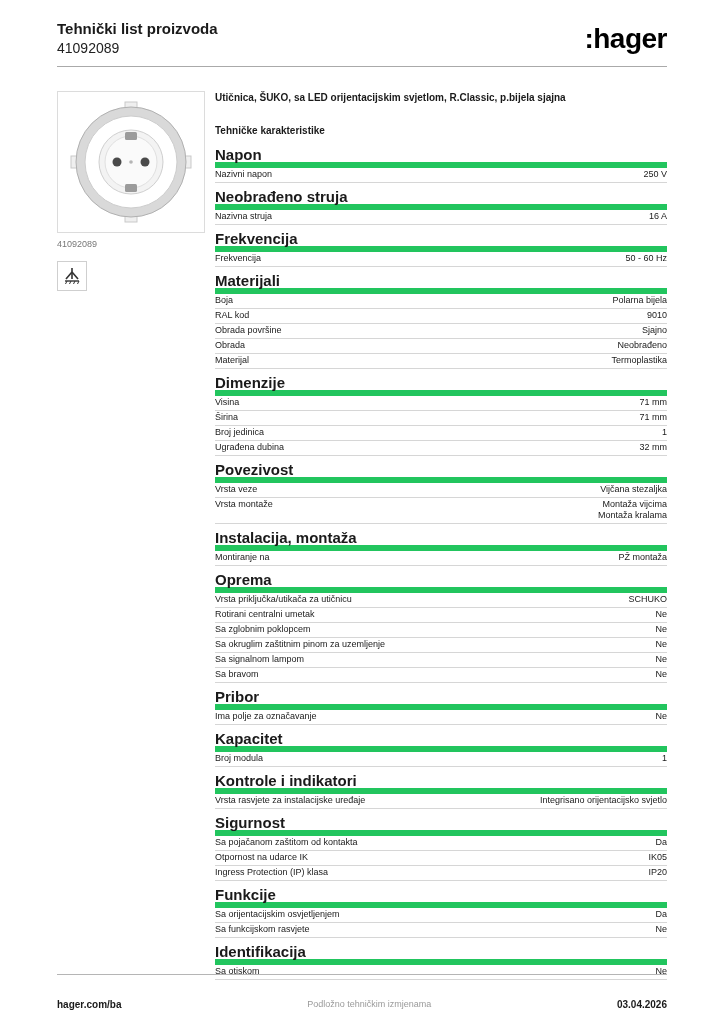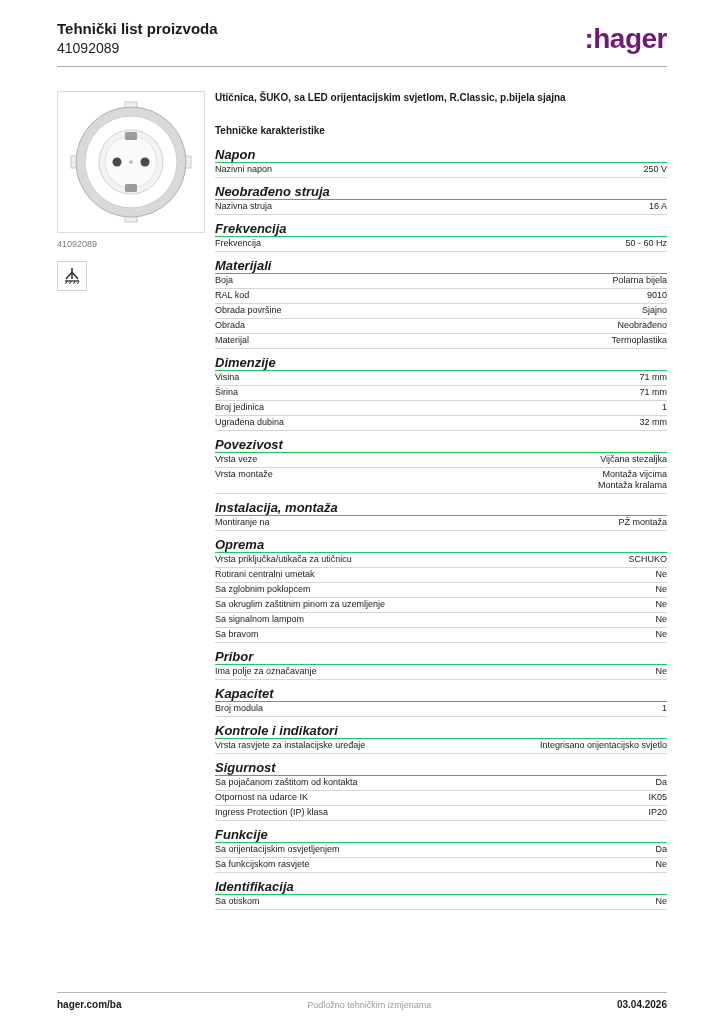--- a/index.html
+++ b/index.html
@@ -33,54 +33,54 @@
     margin-top: 12px; width: 30px; height: 30px; border: 1px solid #cfcfcf;
     display: flex; align-items: center; justify-content: center;
   }
   .right-col { flex: 1; margin-left: 10px; min-width: 0; }
   .product-title { font-size: 10px; font-weight: bold; line-height: 1.35; }
   .char-heading { font-size: 10px; font-weight: bold; margin: 20px 0 13px; }
 
   
   .spec-section { margin-bottom: 8px; }
   .section-title {
-    font-size: 13px; font-weight: bold; line-height: 11px;
-    padding-bottom: 2px; border-bottom: 1px solid #22c55e; font-style: italic;
+    font-size: 15px; font-weight: bold; line-height: 11px;
+    padding-bottom: 2px; border-bottom: 6px solid #22c55e;
   }
   .spec-row {
     display: flex; justify-content: space-between; align-items: flex-start;
     padding: 1.5px 0; border-bottom: 1px solid #d6d6d6;
     font-size: 9px; line-height: 11px; gap: 23px;
   }
   .row-label { padding-right: 8px; }
   .row-value { text-align: right; white-space: pre-line; flex-shrink: 0; }
 
   
   .footer {
     position: absolute; left: 57px; right: 57px; bottom: 14px;
-    border-top: 1px solid #b5b5b5; padding-top: 6px;
-    display: flex; justify-content: space-between; align-items: flex-end;
+    border-top: 1px solid #b5b5b5; padding-top: 24px;
+    display: flex; justify-content: space-between; align-items: flex-start;
     font-size: 10px;
     gap: 36px;
   }
   .footer-left { font-weight: bold; }
   .footer-center { color: #9a9a9a; font-size: 9px; }
   .footer-right { font-weight: bold; }
 </style>
 </head>
 <body>
 
 <div class="page">
 
   <header class="header">
     <div class="header-left">
       <div class="header-title">Tehnički list proizvoda</div>
       <div class="header-number">41092089</div>
     </div>
-    <div class="logo" style="color: #701a75;">:hager</div>
+    <div class="logo" style="color: #000000;">:hager</div>
   </header>
 
   <div class="main">
 
     <div class="left-col">
       <div class="image-box">
         <svg width="128" height="122" viewBox="0 0 128 122" aria-hidden="true">
 
           <rect x="58" y="1" width="12" height="10" fill="#efefef" stroke="#c9c9c9"></rect>
           <rect x="58" y="111" width="12" height="10" fill="#efefef" stroke="#c9c9c9"></rect>

